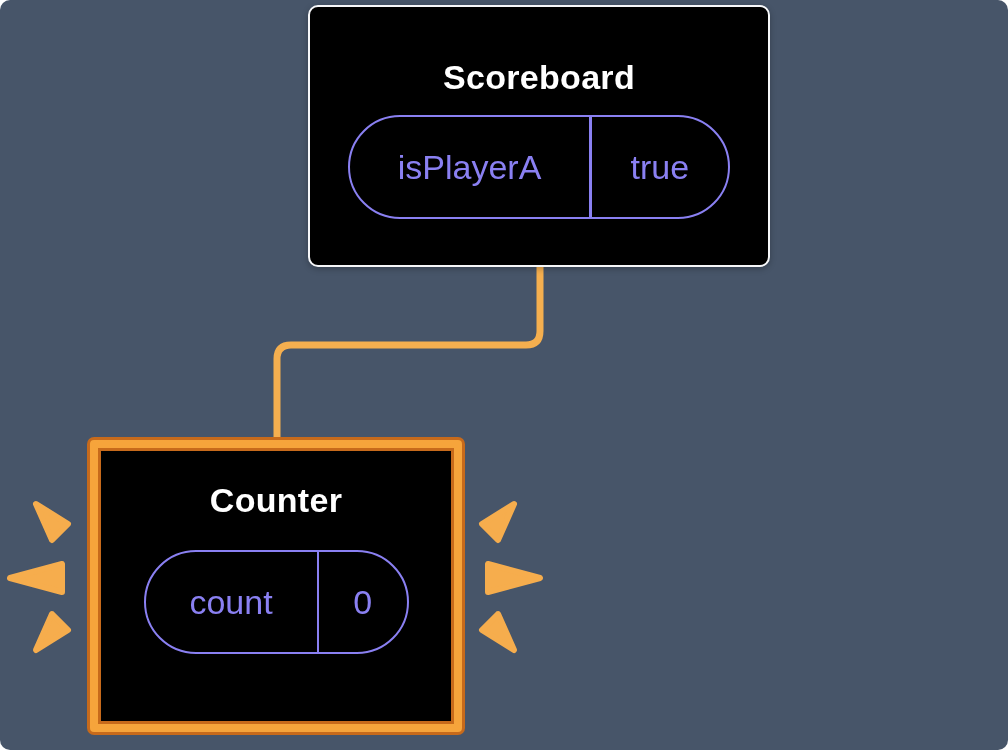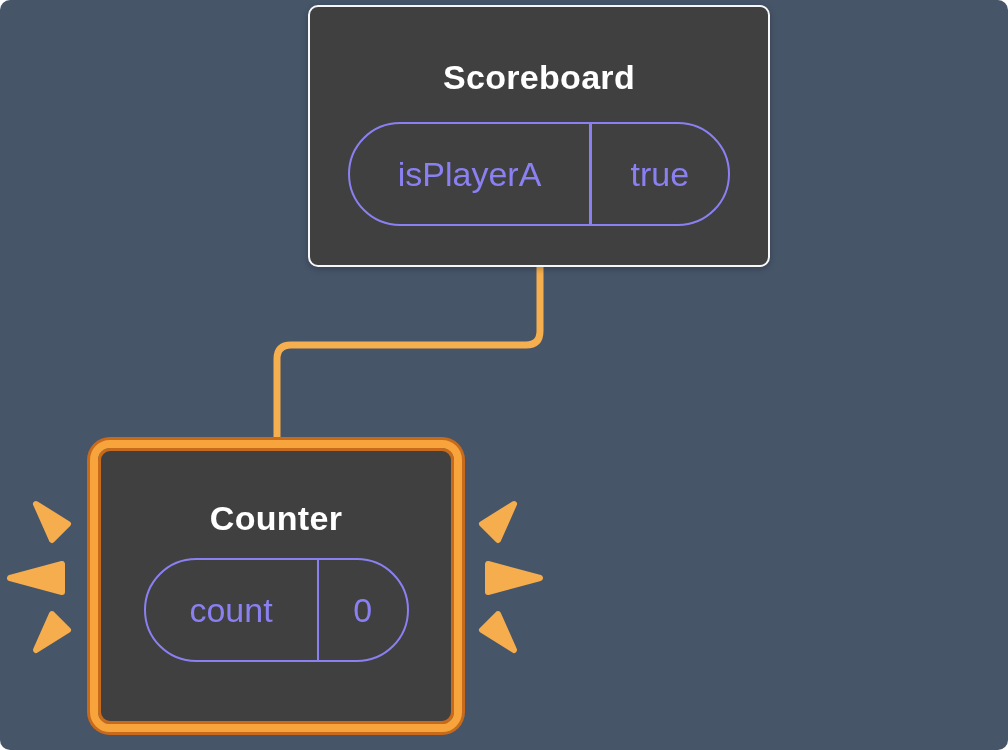--- a/index.html
+++ b/index.html
@@ -19,65 +19,65 @@
     position: absolute;
     left: 0;
     top: 0;
     width: 1008px;
     height: 750px;
     pointer-events: none;
   }
   .card {
     position: absolute;
     box-sizing: border-box;
-    background: #404040;
+    background: #000000;
     display: flex;
     flex-direction: column;
     align-items: center;
   }
   .card.scoreboard {
     left: 308px;
     top: 5px;
     width: 462px;
     height: 262px;
     border: 2px solid #F6F7F9;
     border-radius: 10px;
     padding-top: 48px;
     box-shadow: 0 2px 6px rgba(0,0,0,0.25);
   }
   .card.counter {
     left: 90px;
     top: 440px;
     width: 372px;
     height: 292px;
     border: 8px solid #F6A43B;
-    border-radius: 20px;
-    padding-top: 48px;
+    border-radius: 4px;
+    padding-top: 30px;
     box-shadow: 0 0 0 3px #C76A1B, inset 0 0 0 3px #C76A1B;
   }
   .card-title {
     color: #FFFFFF;
     font-size: 34px;
     font-weight: 700;
     line-height: 44px;
     letter-spacing: 0.3px;
   }
   .pill {
     box-sizing: border-box;
-    margin-top: 23px;
+    margin-top: 16px;
     height: 104px;
     border: 2.5px solid #8A80F2;
     border-radius: 52px;
     display: flex;
     align-items: stretch;
     color: #8A80F2;
     font-size: 34px;
   }
   .card.counter .pill {
-    margin-top: 18px;
+    margin-top: 28px;
     text-align: right;
   }
   .pill-cell {
     display: flex;
     align-items: center;
     justify-content: center;
   }
   .pill-divider {
     width: 2.5px;
     background: #8A80F2;

